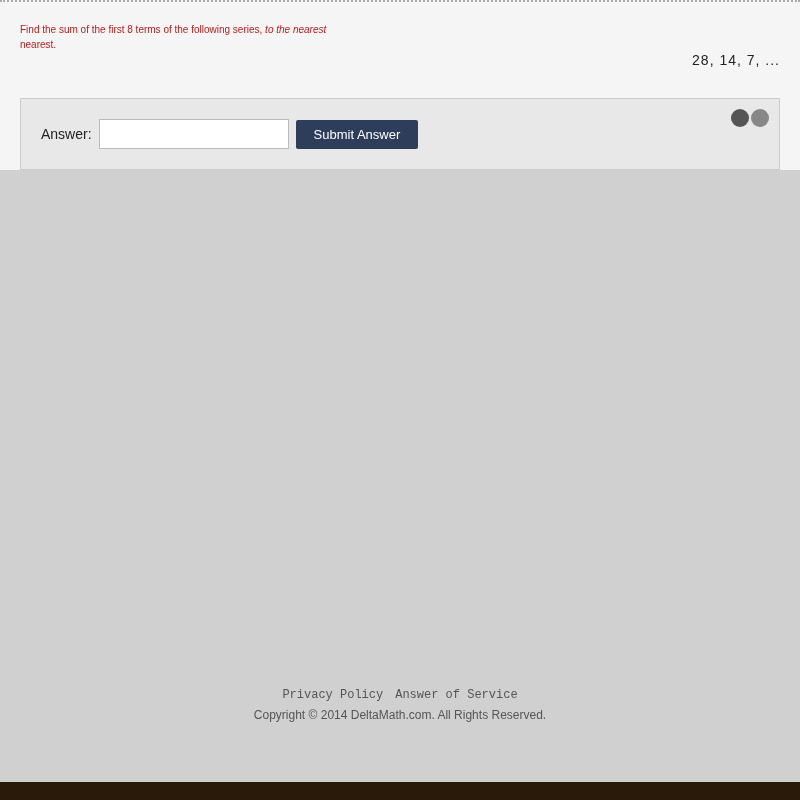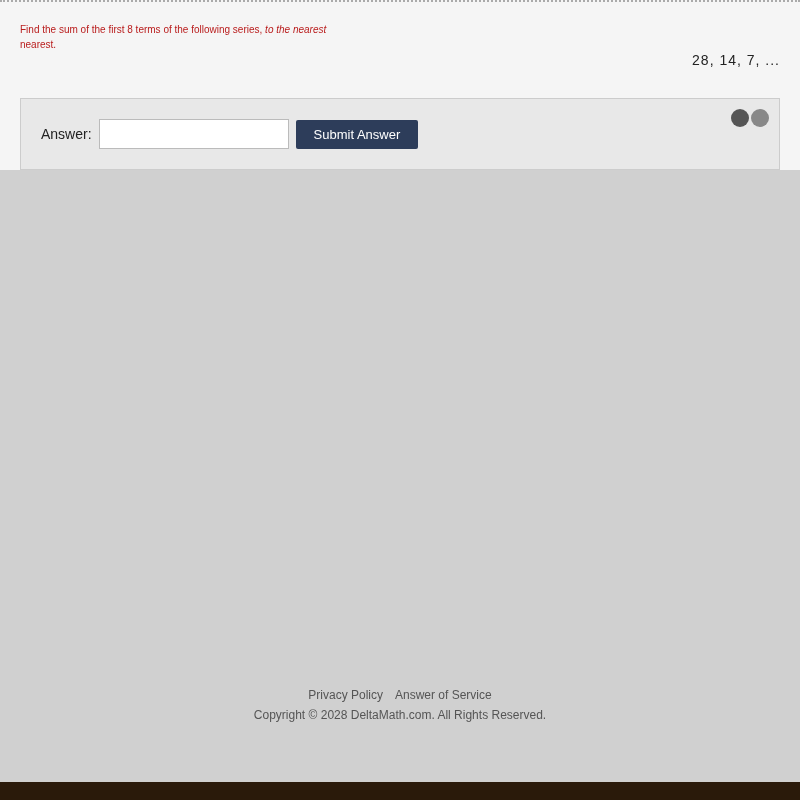--- a/index.html
+++ b/index.html
@@ -106,20 +106,21 @@
       flex-direction: column;
       align-items: center;
       justify-content: flex-end;
       padding-bottom: 60px;
     }
 
     .footer-links {
       display: flex;
       gap: 12px;
       margin-bottom: 6px;
+      font-family: Liberation Mono, monospace;
     }
 
     .footer-link {
       font-size: 12px;
       color: #555;
       text-decoration: none;
       cursor: pointer;
     }
 
     .footer-copyright {
@@ -157,16 +158,16 @@
       <span>Submit Answer</span>
     </button>
   </div>
 </div>
 
 <div class="gray-area">
   <div class="footer-links">
     <a class="footer-link">Privacy Policy</a>
     <a class="footer-link">Answer of Service</a>
   </div>
-  <div class="footer-copyright">Copyright © 2028 DeltaMath.com. All Rights Reserved.</div>
+  <div class="footer-copyright">Copyright © 2014 DeltaMath.com. All Rights Reserved.</div>
 </div>
 
 <div class="bottom-bar"></div>
 
 </body></html>

